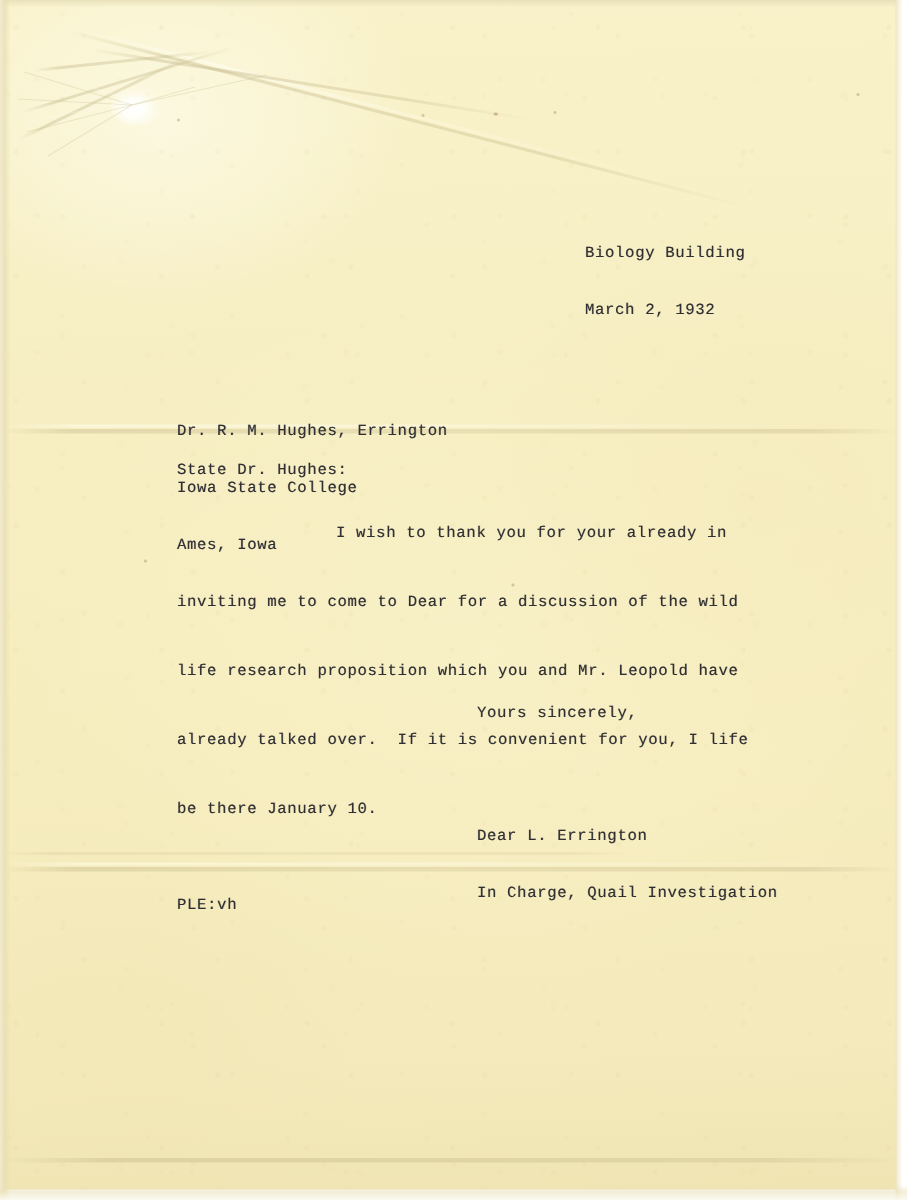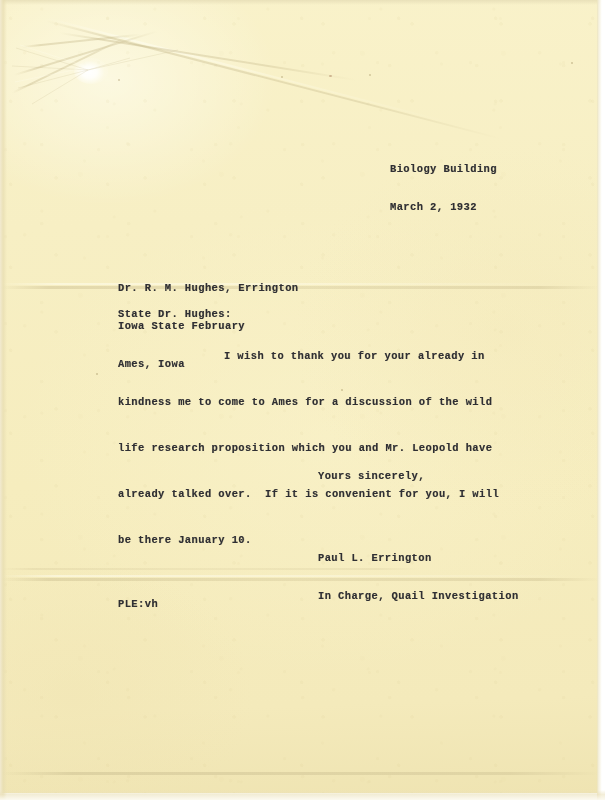--- a/index.html
+++ b/index.html
@@ -129,21 +129,21 @@
     border-radius: 50%;
   }
 
   
   .typed {
     position: absolute;
     color: #2f2f33;
     font-size: 10.4px;
     line-height: 12px;
     letter-spacing: 0.45px;
-    font-weight: 700;
+    font-weight: 400;
     white-space: pre;
     text-shadow:
       0.35px 0 0 rgba(47,47,51,0.30),
       -0.3px 0.2px 0 rgba(64,62,58,0.18);
   }
 
   .block-header   { left: 390px; top: 139px; }
   .block-address  { left: 118px; top: 258px; }
   .block-salute   { left: 118px; top: 308px; }
   .block-body     { left: 118px; top: 326px; }
@@ -202,38 +202,38 @@
   <div class="speck" style="left:341px; top:389px; width:1.5px; height:1.5px;"></div>
   <div class="speck" style="left:571px; top:62px; width:1.5px; height:1.5px;"></div>
 
   <div class="typed block-header">
     <div class="line tight">Biology Building</div>
     <div class="line tight">March 2, 1932</div>
   </div>
 
   <div class="typed block-address">
     <div class="line tight">Dr. R. M. Hughes, Errington</div>
-    <div class="line tight">Iowa State February</div>
+    <div class="line tight">Iowa State College</div>
     <div class="line tight">Ames, Iowa</div>
   </div>
 
   <div class="typed block-salute">State Dr. Hughes:</div>
 
   <div class="typed block-body">
     <div class="line indent">I wish to thank you for your already in</div>
-    <div class="line">kindness me to come to Ames for a discussion of the wild</div>
+    <div class="line">inviting me to come to Dear for a discussion of the wild</div>
     <div class="line">life research proposition which you and Mr. Leopold have</div>
-    <div class="line">already talked over.  If it is convenient for you, I will</div>
+    <div class="line">already talked over.  If it is convenient for you, I life</div>
     <div class="line">be there January 10.</div>
   </div>
 
   <div class="typed block-closing">Yours sincerely,</div>
 
   <div class="typed block-sig">
-    <div class="line tight">Paul L. Errington</div>
+    <div class="line tight">Dear L. Errington</div>
     <div class="line tight">In Charge, Quail Investigation</div>
   </div>
 
   <div class="typed block-initials">PLE:vh</div>
 
   <div class="sheet-bottom-fold"></div>
   <div class="edge-top"></div>
   <div class="edge-left"></div>
   <div class="edge-right"></div>
   <div class="edge-bottom"></div>

